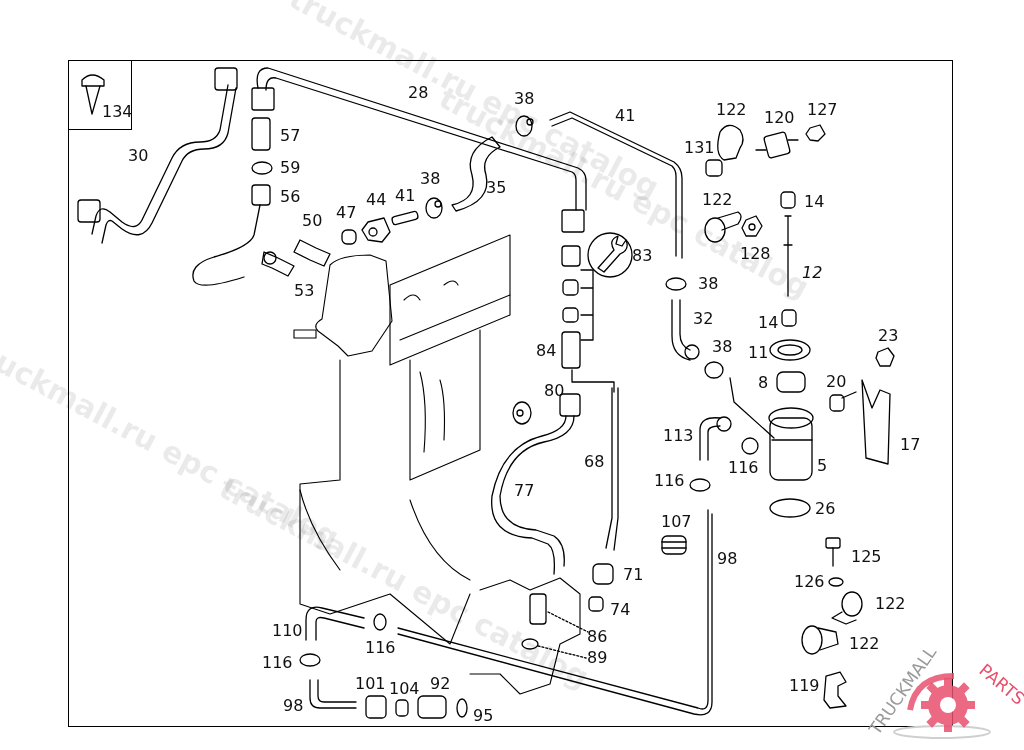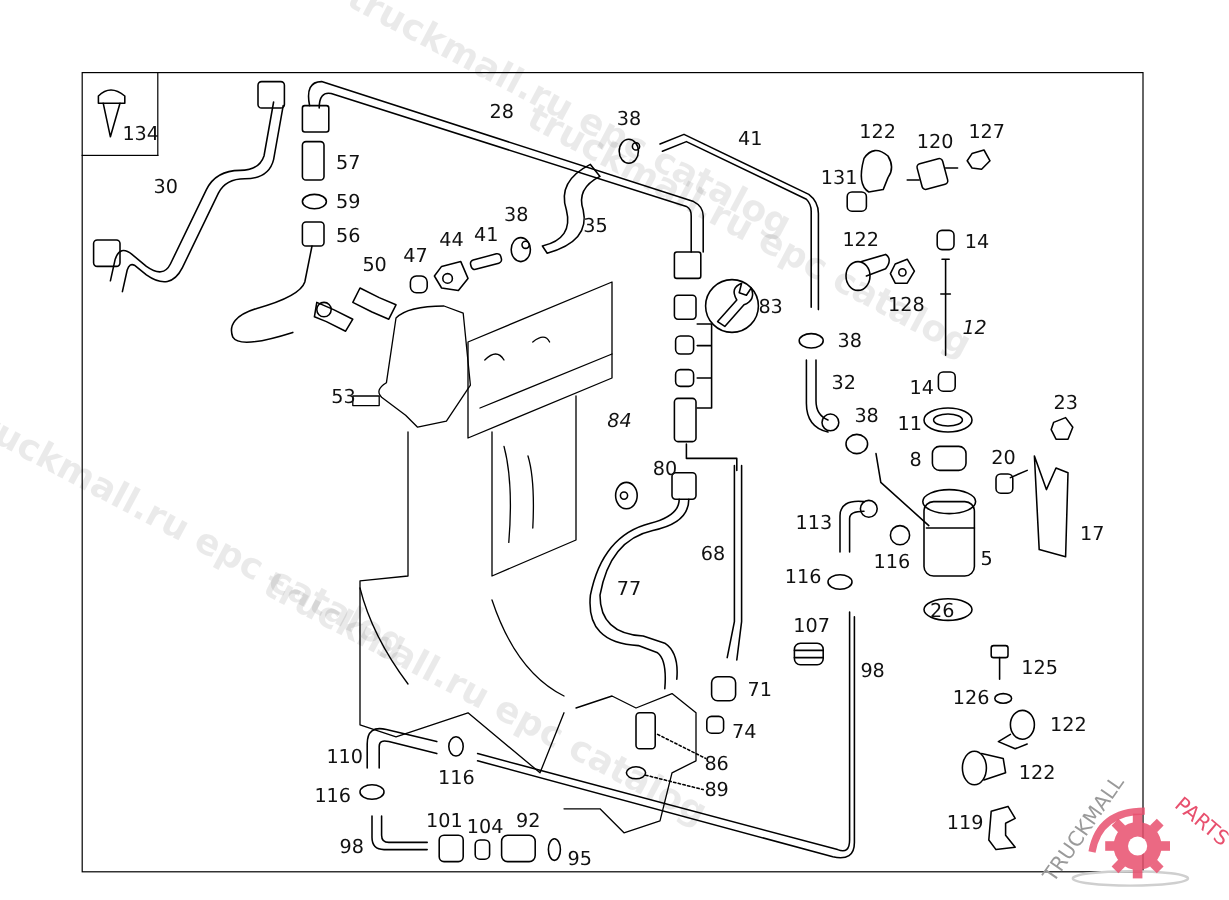--- a/index.html
+++ b/index.html
@@ -230,25 +230,25 @@
 <div class="lbl" style="left:280px;top:128px;">57</div>
 <div class="lbl" style="left:280px;top:160px;">59</div>
 <div class="lbl" style="left:280px;top:189px;">56</div>
 <div class="lbl" style="left:408px;top:85px;">28</div>
 <div class="lbl" style="left:302px;top:213px;">50</div>
 <div class="lbl" style="left:336px;top:205px;text-align:center;">47</div>
 <div class="lbl" style="left:366px;top:192px;">44</div>
 <div class="lbl" style="left:395px;top:188px;">41</div>
 <div class="lbl" style="left:420px;top:171px;">38</div>
 <div class="lbl" style="left:486px;top:180px;">35</div>
-<div class="lbl" style="left:276px;top:283px;margin-top:40px;">53</div>
+<div class="lbl" style="left:294px;top:283px;">53</div>
 <div class="lbl" style="left:514px;top:91px;">38</div>
 <div class="lbl" style="left:615px;top:108px;">41</div>
 <div class="lbl" style="left:632px;top:248px;">83</div>
-<div class="lbl" style="left:506px;top:343px;font-style:italic;">84</div>
+<div class="lbl" style="left:536px;top:343px;">84</div>
 <div class="lbl" style="left:512px;top:383px;margin-left:32px;">80</div>
 <div class="lbl" style="left:514px;top:483px;text-align:center;">77</div>
 <div class="lbl" style="left:584px;top:454px;">68</div>
 <div class="lbl" style="left:623px;top:567px;">71</div>
 <div class="lbl" style="left:610px;top:602px;">74</div>
 <div class="lbl" style="left:587px;top:629px;">86</div>
 <div class="lbl" style="left:587px;top:650px;">89</div>
 <div class="lbl" style="left:272px;top:623px;">110</div>
 <div class="lbl" style="left:365px;top:640px;">116</div>
 <div class="lbl" style="left:262px;top:655px;">116</div>
@@ -271,21 +271,21 @@
 <div class="lbl" style="left:712px;top:339px;">38</div>
 <div class="lbl" style="left:748px;top:345px;">11</div>
 <div class="lbl" style="left:758px;top:375px;">8</div>
 <div class="lbl" style="left:826px;top:374px;">20</div>
 <div class="lbl" style="left:878px;top:328px;">23</div>
 <div class="lbl" style="left:900px;top:437px;">17</div>
 <div class="lbl" style="left:663px;top:428px;">113</div>
 <div class="lbl" style="left:728px;top:460px;">116</div>
 <div class="lbl" style="left:817px;top:458px;">5</div>
 <div class="lbl" style="left:654px;top:473px;">116</div>
-<div class="lbl" style="left:775px;top:501px;">26</div>
+<div class="lbl" style="left:815px;top:501px;">26</div>
 <div class="lbl" style="left:661px;top:514px;">107</div>
 <div class="lbl" style="left:717px;top:551px;">98</div>
 <div class="lbl" style="left:851px;top:549px;">125</div>
 <div class="lbl" style="left:794px;top:574px;">126</div>
 <div class="lbl" style="left:875px;top:596px;">122</div>
 <div class="lbl" style="left:849px;top:636px;">122</div>
 <div class="lbl" style="left:789px;top:678px;">119</div>
 
 <div class="wm" style="left:-20px;top:330px;transform:rotate(28deg);">truckmall.ru epc catalog</div>
 <div class="wm" style="left:300px;top:-20px;transform:rotate(28deg);">truckmall.ru epc catalog</div>

